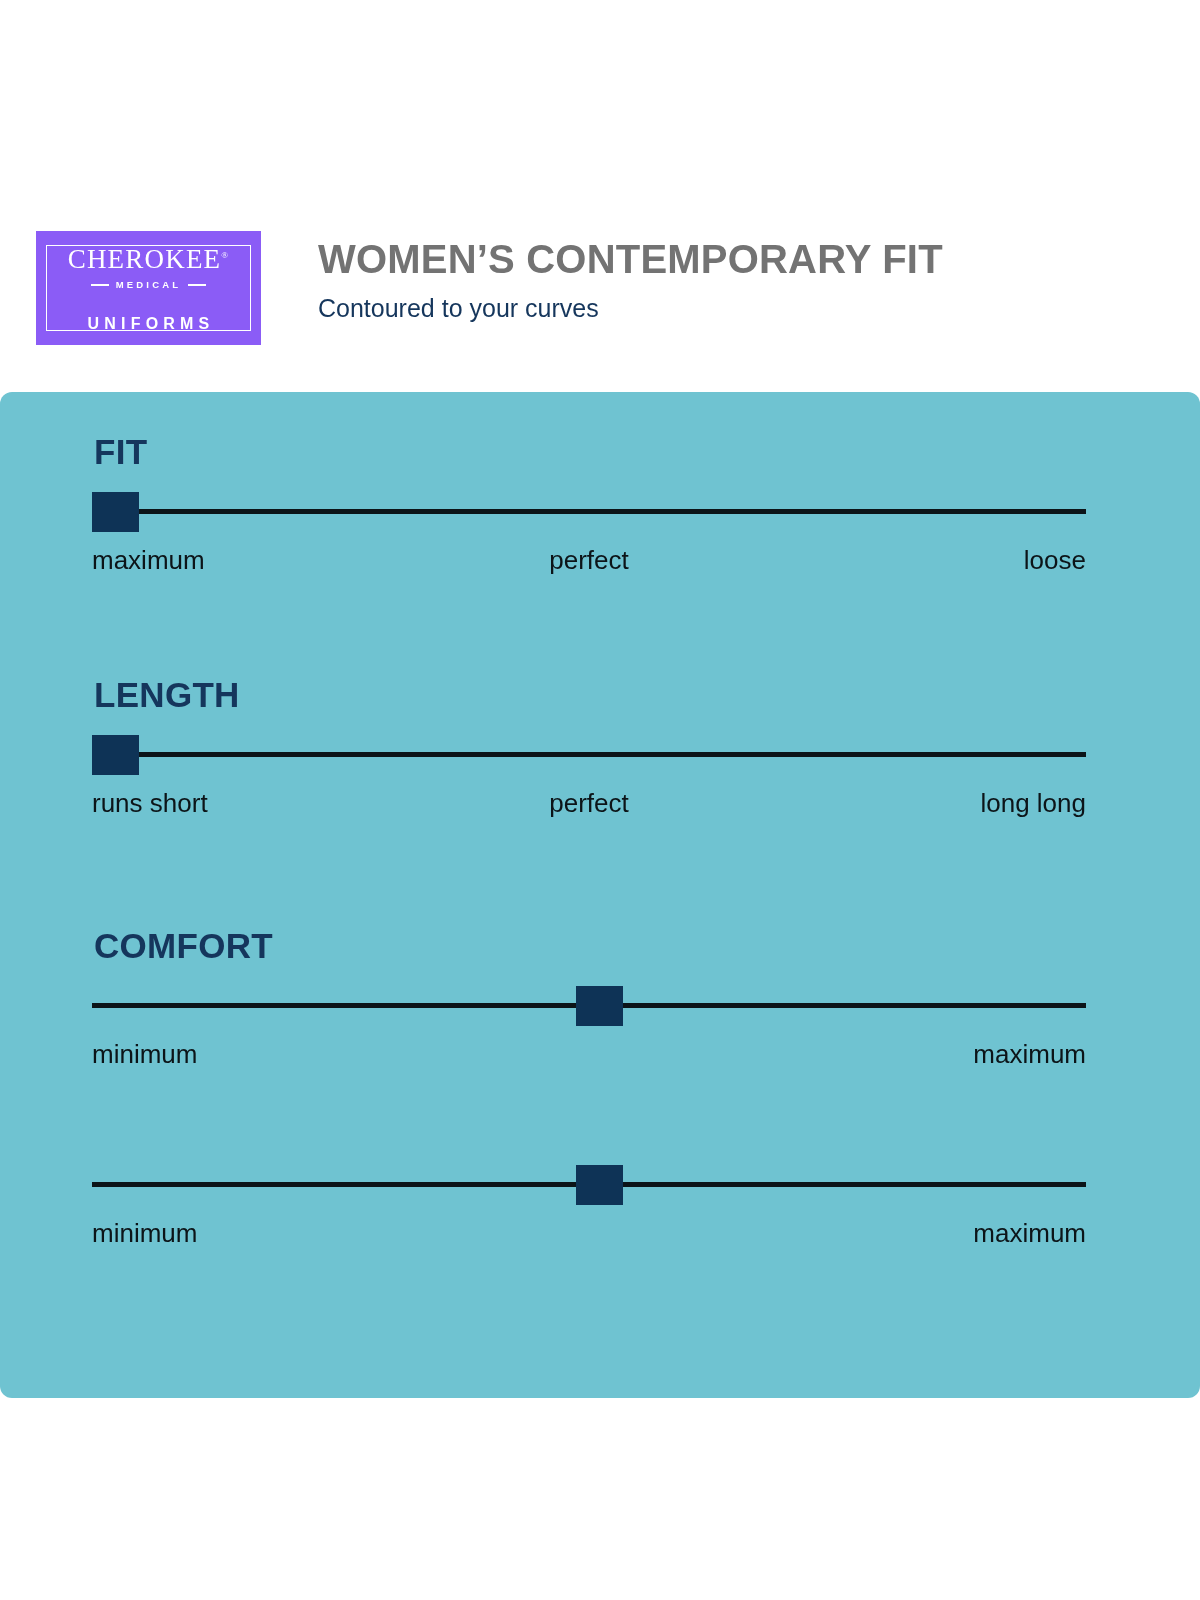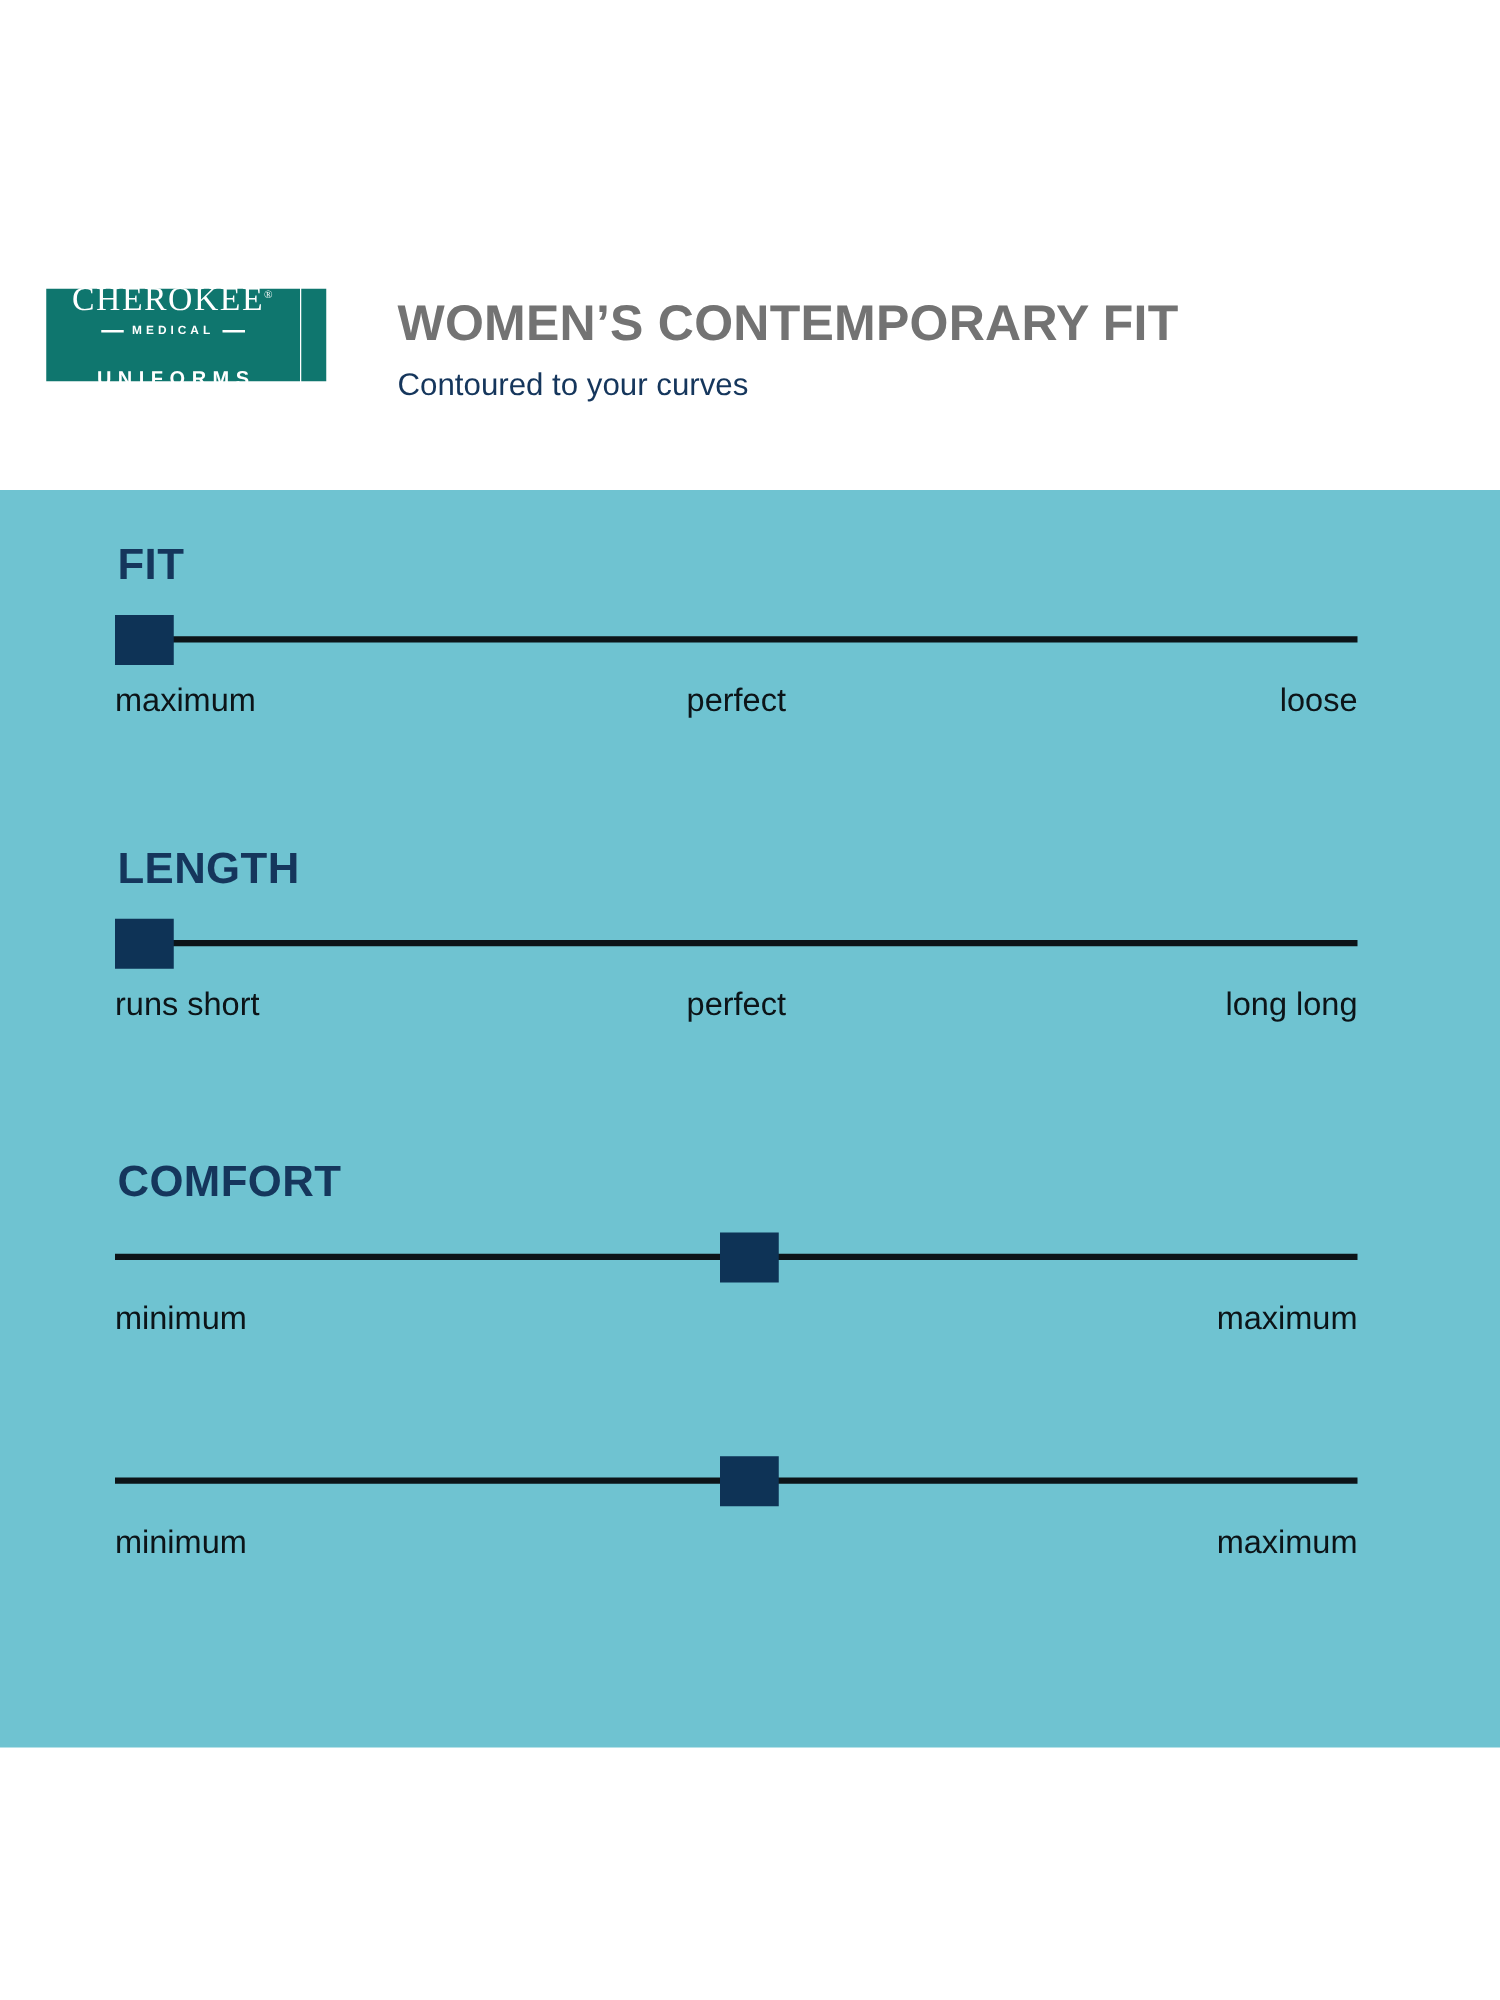--- a/index.html
+++ b/index.html
@@ -30,25 +30,25 @@
     display: flex;
     align-items: flex-end;
     padding: 0 0 52px 0;
   }
 
   .logo-box {
     position: absolute;
     left: 36px;
     top: 231px;
     width: 225px;
-    height: 74px;
-    background: #0f766e;
+    height: 114px;
+    background: #8b5cf6;
     display: flex;
     align-items: center;
-    justify-content: flex-start;
+    justify-content: center;
   }
 
   .logo-inner {
     width: 205px;
     height: 86px;
     border: 1.5px solid #ffffff;
     display: flex;
     flex-direction: column;
     align-items: center;
     justify-content: center;
@@ -126,20 +126,21 @@
   }
 
   
   .panel {
     position: absolute;
     left: 0;
     top: 392px;
     width: 1200px;
     height: 1006px;
     background: #6fc3d1;
+    border-radius: 12px;
   }
 
   .slider-group {
     position: absolute;
     left: 92px;
     width: 994px;
   }
 
   .slider-heading {
     color: #15365c;

